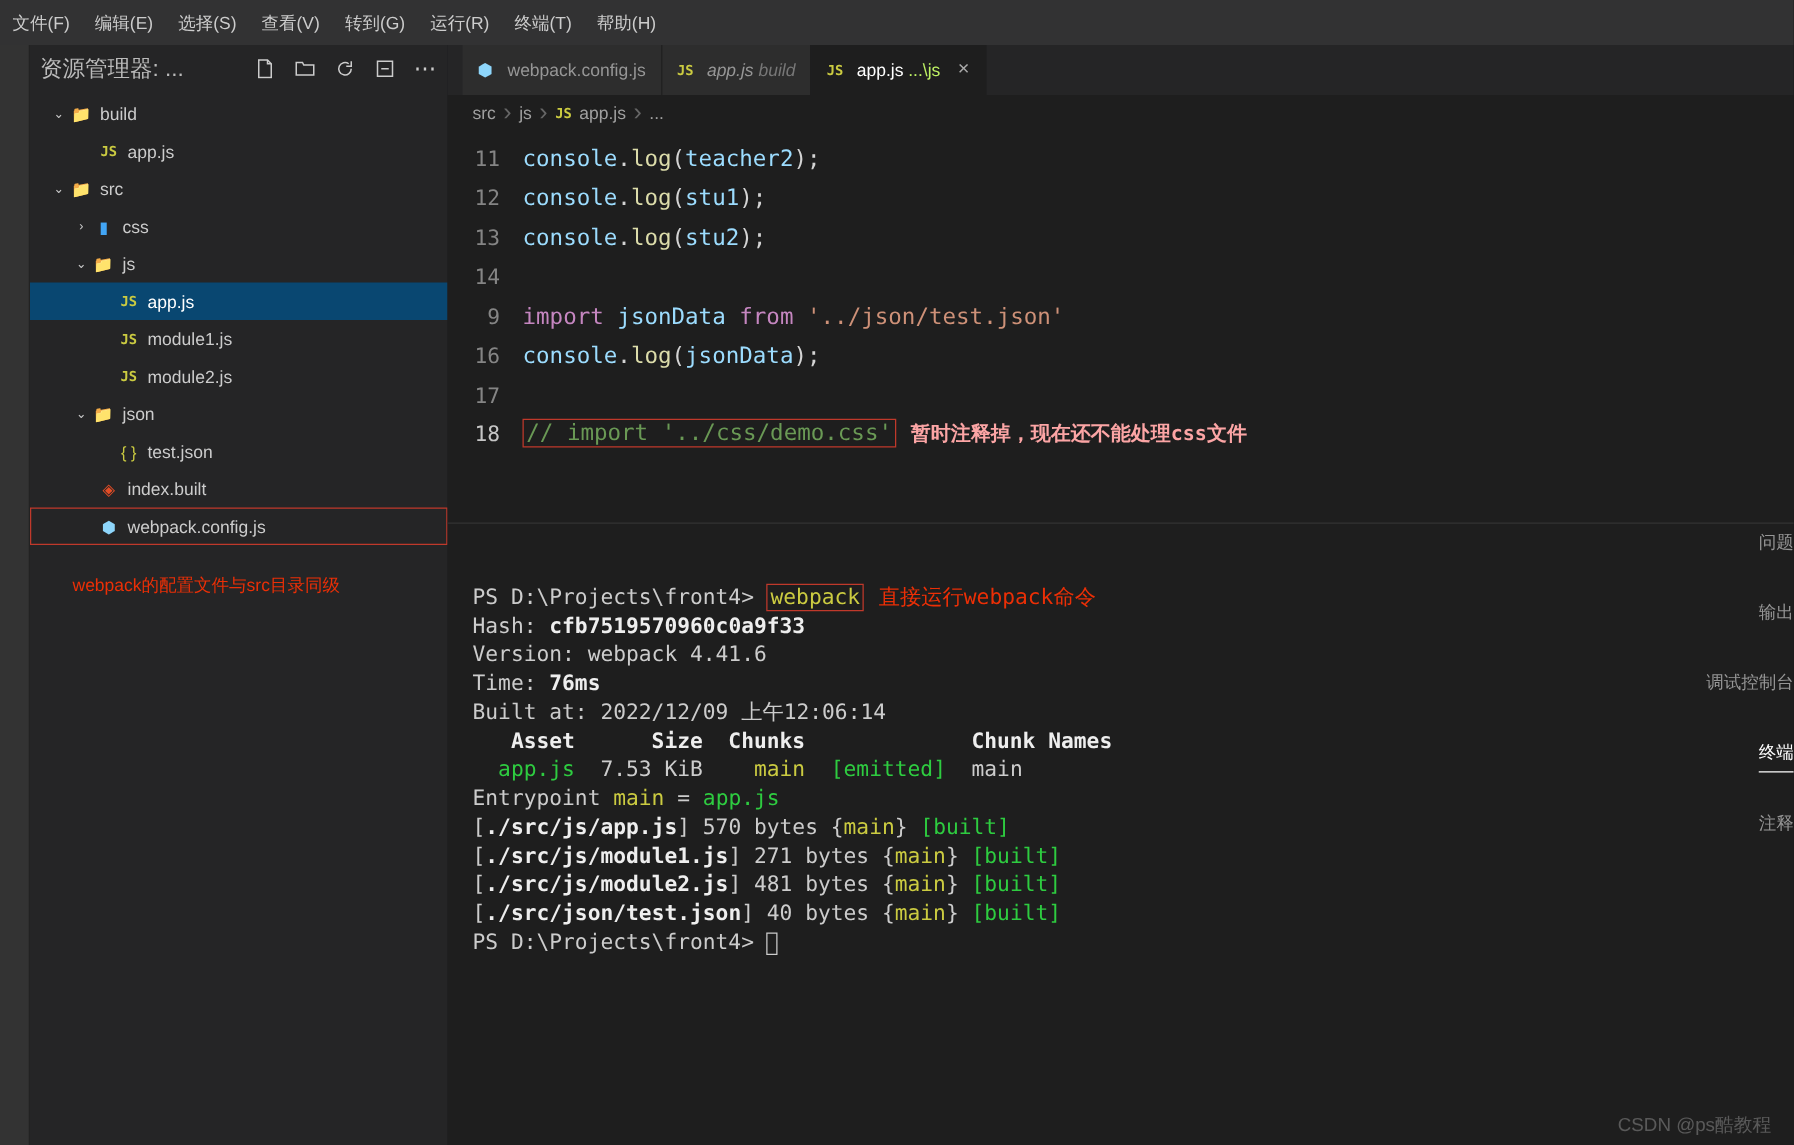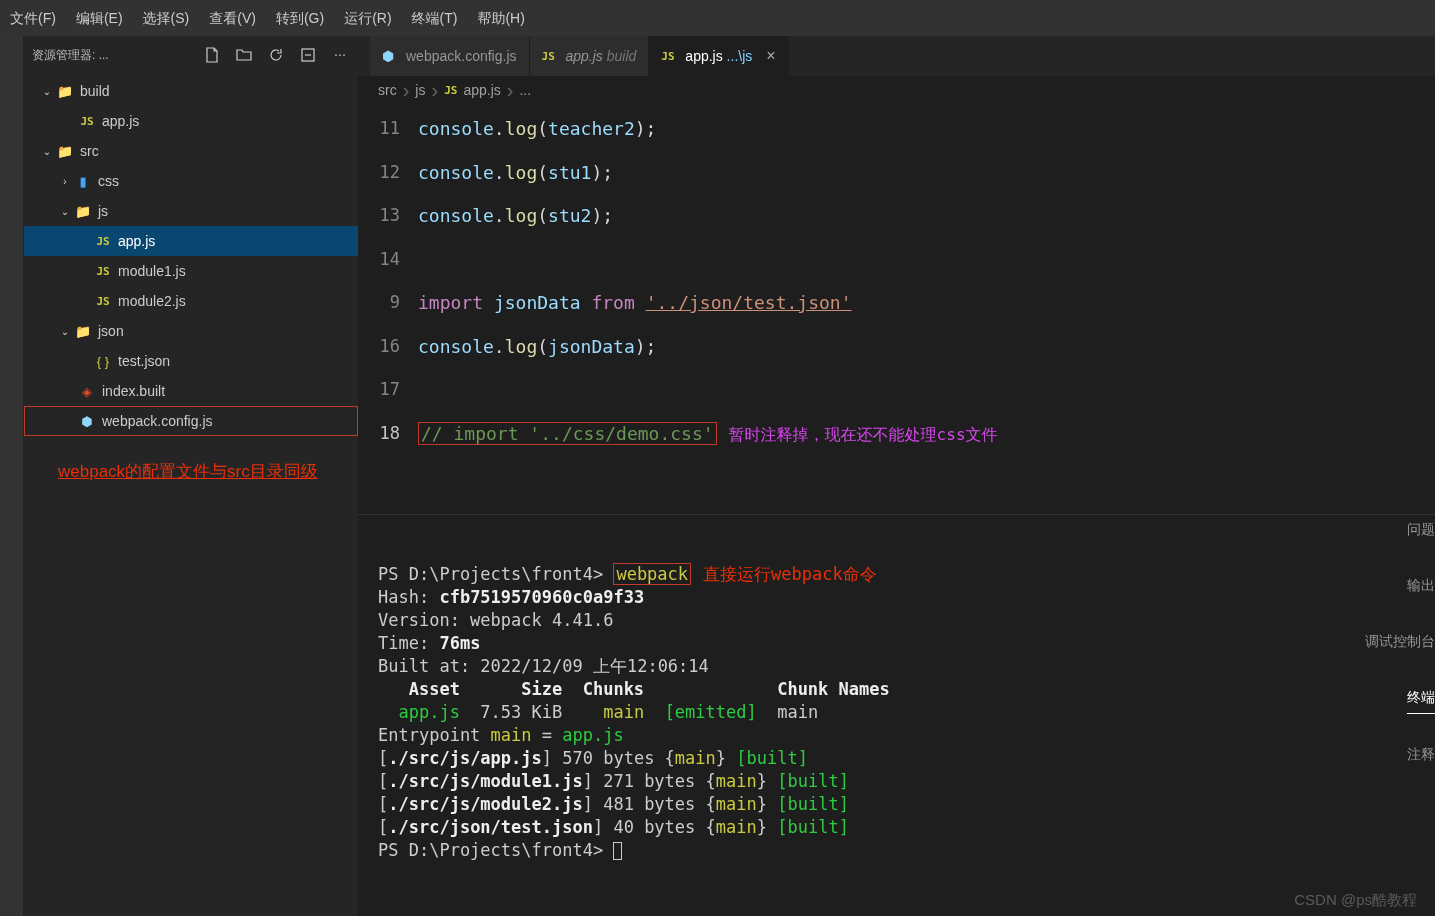--- a/index.html
+++ b/index.html
@@ -3,60 +3,60 @@
 <meta charset="utf-8">
 <style>
 * { margin:0; padding:0; box-sizing:border-box; }
 body { font-family:"Microsoft YaHei","Segoe UI",sans-serif; font-size:14px; background:#1e1e1e; color:#ccc; width:1435px; height:916px; overflow:hidden; position:relative; }
 .menubar { display:flex; align-items:center; height:36px; background:#323233; }
 .menu-item { padding:0 10px; line-height:36px; color:#ccc; cursor:default; }
 .title { flex:1; text-align:center; color:#bbb; font-size:14px; }
 .main { display:flex; height:calc(100% - 36px); }
 .activitybar { width:24px; background:#333333; border-right:1px solid #222; }
 .sidebar { width:334px; background:#252526; color:#ccc; display:flex; flex-direction:column; }
-.sidebar-header { display:flex; align-items:center; height:38px; padding:0 8px; font-size:12px; }
+.sidebar-header { display:flex; align-items:center; height:38px; padding:0 8px; font-size:18px; }
 .sidebar-title { flex:1; color:#bbb; overflow:hidden; white-space:nowrap; }
 .sidebar-actions { display:flex; gap:12px; }
 .icon-btn { width:20px; height:20px; display:flex; align-items:center; justify-content:center; color:#ccc; }
 .icon-btn svg { width:16px; height:16px; }
 .tree { padding-top:2px; }
 .tree-row { display:flex; align-items:center; height:30px; padding-left:10px; cursor:default; }
 .tree-row.selected { background:#094771; color:#fff; }
 .tree-row.hl { outline:1px solid #c0392b; outline-offset:-1px; }
 .chev { width:14px; display:flex; justify-content:center; color:#ccc; font-size:10px; }
 .file-icon { width:22px; display:flex; justify-content:center; font-size:13px; }
 .icon-folder { color:#dcb67a; }
 .icon-js { color:#cbcb41; font-weight:bold; font-size:11px; font-family:monospace; }
 .icon-json { color:#cbcb41; }
 .icon-html { color:#e44d26; }
 .icon-css { color:#42a5f5; }
 .icon-webpack { color:#8ed6fb; }
 .tree-label { padding-left:4px; }
-.annotation-1 { color:#eb2f06; font-size:17px; margin:24px 0 0 34px;text-decoration:underline; }
+.annotation-1 { color:#eb2f06; font-size:14px; margin:24px 0 0 34px; }
 .editor-area { flex:1; display:flex; flex-direction:column; background:#1e1e1e; min-width:0; }
 .tabs { display:flex; height:40px; background:#252526; padding-left:12px; align-items:stretch; }
 .tab { display:flex; align-items:center; padding:0 12px; gap:8px; background:#2d2d2d; border-right:1px solid #1e1e1e; color:#969696; font-size:14px; }
 .tab.active { background:#1e1e1e; color:#fff; }
 .tab .close { margin-left:6px; font-size:16px; color:#aaa; }
 .tab .fi { width:16px; }
 .breadcrumb { height:28px; display:flex; align-items:center; padding-left:20px; color:#a0a0a0; font-size:14px; gap:6px; }
 .breadcrumb .sep { color:#666; font-size:20px; line-height:18px;}
 .code { font-family:Consolas,monospace; font-size:18px; padding-top:2px; }
-.code-line { display:flex; height:31.5px; align-items:flex-start;margin-top:12px; }
+.code-line { display:flex; height:31.5px; align-items:flex-end; }
 .gutter { width:60px; text-align:right; color:#858585; padding-right:18px; font-size:17px;}
 .ln-content { white-space:pre; }
 .curr .gutter { color:#c6c6c6; }
 .tk-kw { color:#c586c0; }
 .tk-fn { color:#dcdcaa; }
 .tk-obj { color:#9cdcfe; }
-.tk-str { color:#ce9178;text-decoration:underline; }
+.tk-str { color:#ce9178; }
 .tk-punc { color:#d4d4d4; }
 .tk-comm { color:#6a9955; }
 .code-annot-box { border:1px solid #c0392b; padding:0 2px; }
-.code-annot-text { color:#d946ef; margin-left:12px; font-size:16px; }
+.code-annot-text { color:#fca5a5; margin-left:12px; font-size:16px;font-weight:bold; }
 .panel { border-top:1px solid #333; display:flex; flex-direction:column; }
 .panel-tabs { display:flex; height:36px; align-items:end; padding-left:20px; gap:26px; font-size:14px; color:#969696;flex-direction:column; }
 .ptab { padding:6px 0; cursor:default; }
 .ptab.active { color:#fff; border-bottom:1px solid #fff; }
 .terminal { font-family:Consolas,monospace; font-size:17px; padding:12px 0 0 20px; color:#ccc; line-height:23px; white-space:pre; }
 .term-cmd-box { border:1px solid #c0392b; padding:0 2px; }
 .term-yel { color:#cbcb41; }
 .term-grn { color:#2ecc40; }
 .term-red-annot { color:#eb2f06; margin-left:12px; }
 .term-cursor { display:inline-block; width:9px; height:18px; border:1px solid #ccc; vertical-align:text-bottom; }
@@ -173,21 +173,21 @@
       <div class="tab">
           <span class="fi icon-webpack">⬢</span>
           <span>webpack.config.js</span>
         </div>
       <div class="tab">
           <span class="fi icon-js">JS</span>
           <span style="font-style:italic"><span>app.js</span> <span style="color:#777">build</span></span>
         </div>
       <div class="tab active">
           <span class="fi icon-js">JS</span>
-          <span><span>app.js</span> <span style="color:#7dd3fc">...\js</span></span>
+          <span><span>app.js</span> <span style="color:#bef264">...\js</span></span>
           <span class="close">×</span>
         </div>
     </div>
     <div class="breadcrumb">
       <span>src</span>
         <span class="sep">›</span>
       <span>js</span>
         <span class="sep">›</span>
       <span class="icon-js" style="font-size:11px">JS</span>
         <span>app.js</span>

